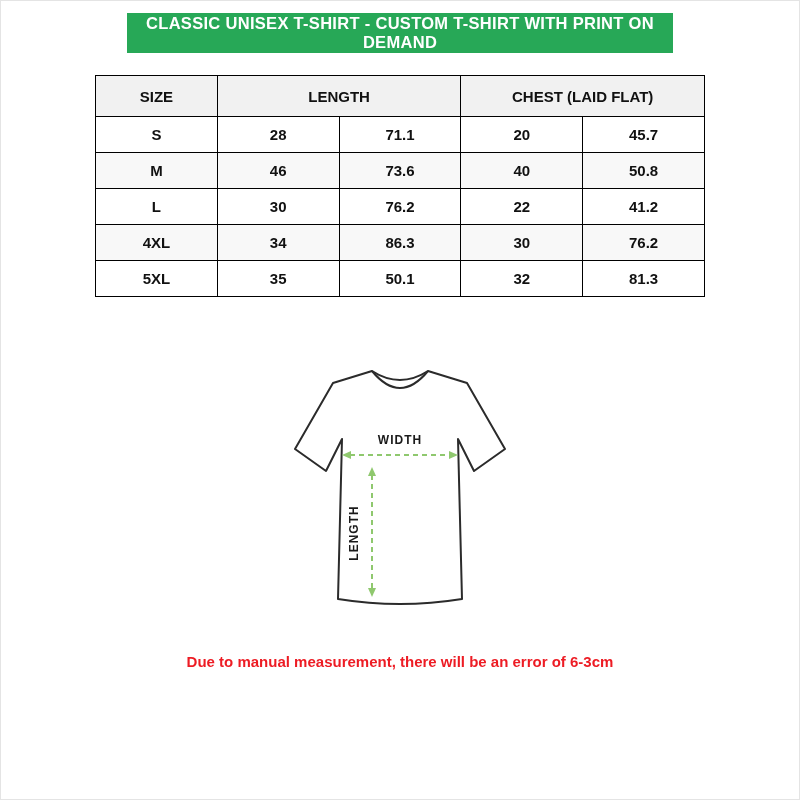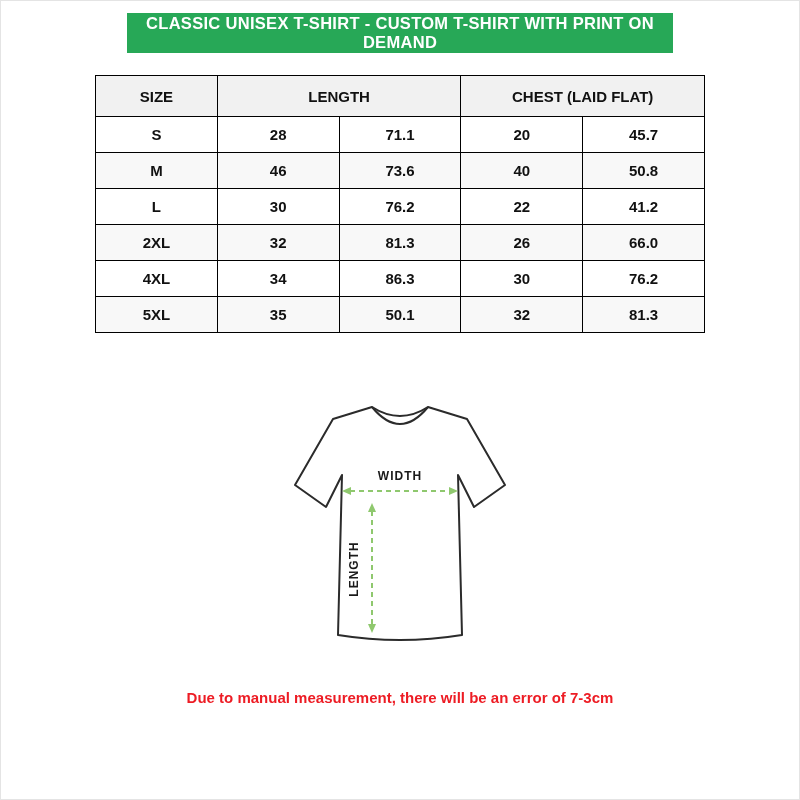--- a/index.html
+++ b/index.html
@@ -69,27 +69,20 @@
           <td>50.8</td>
         </tr>
         <tr>
           <td>L</td>
           <td>30</td>
           <td>76.2</td>
           <td>22</td>
           <td>41.2</td>
         </tr>
         <tr>
-          <td>2XL</td>
-          <td>32</td>
-          <td>81.3</td>
-          <td>26</td>
-          <td>66.0</td>
-        </tr>
-        <tr>
           <td>4XL</td>
           <td>34</td>
           <td>86.3</td>
           <td>30</td>
           <td>76.2</td>
         </tr>
         <tr>
           <td>5XL</td>
           <td>35</td>
           <td>50.1</td>
@@ -111,15 +104,15 @@
       <polygon points="208,114 199,110 199,118" fill="#8fc86e"></polygon>
       <text x="150" y="103" text-anchor="middle" font-size="12" font-weight="bold" letter-spacing="1" fill="#1a1a1a">WIDTH</text>
 
       <line x1="122" y1="134" x2="122" y2="248" stroke="#8fc86e" stroke-width="2" stroke-dasharray="5 4"></line>
       <polygon points="122,126 118,135 126,135" fill="#8fc86e"></polygon>
       <polygon points="122,256 118,247 126,247" fill="#8fc86e"></polygon>
       <text x="108" y="192" text-anchor="middle" transform="rotate(-90 108 192)" font-size="12" font-weight="bold" letter-spacing="1" fill="#1a1a1a">LENGTH</text>
     </svg>
   </div>
 
-  <div class="footer-note">Due to manual measurement, there will be an error of 7-3cm</div>
+  <div class="footer-note">Due to manual measurement, there will be an error of 6-3cm</div>
 
 </div>
 
 </body></html>

